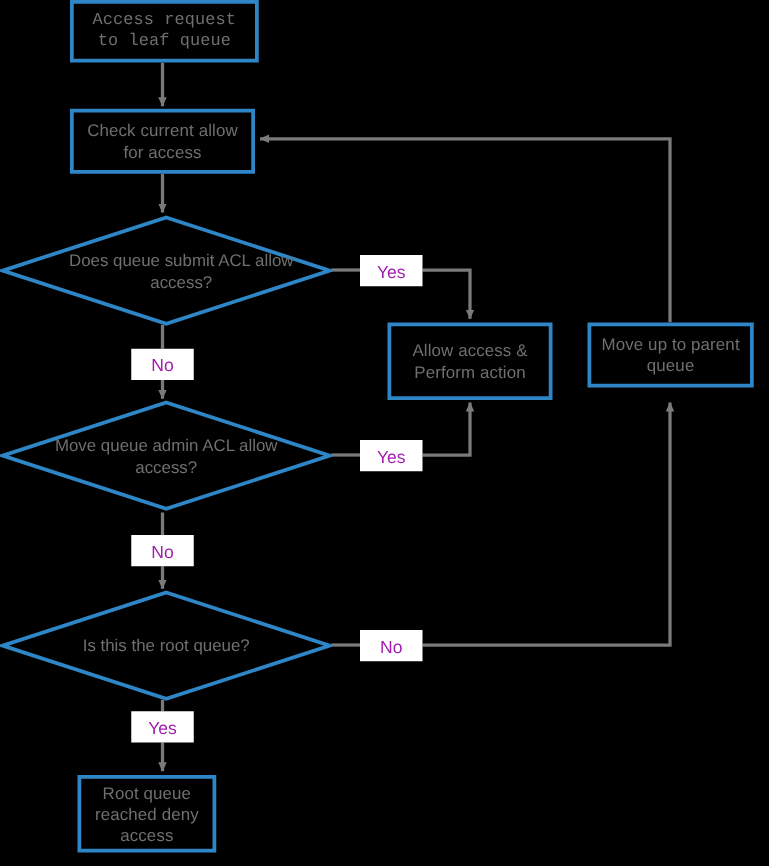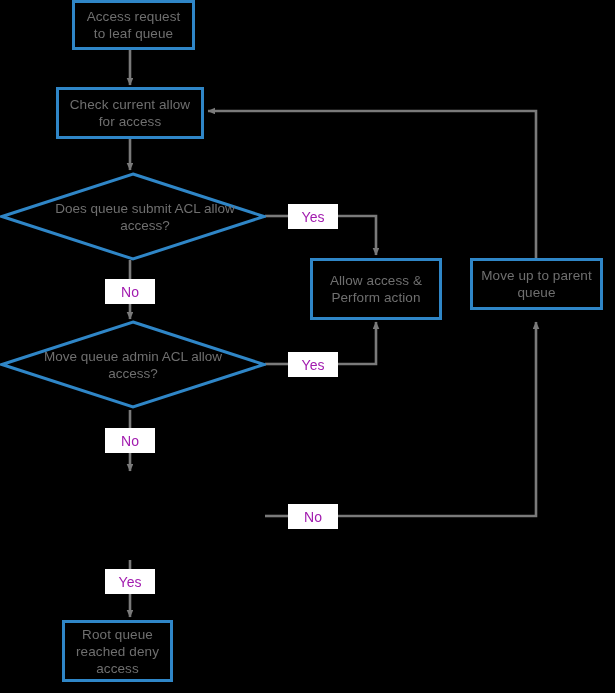--- a/index.html
+++ b/index.html
@@ -110,21 +110,21 @@
       <path d="M265,516 L288,516"></path>
       <path d="M338,516 L536,516 L536,322" marker-end="url(#arrow)"></path>
 
       <path d="M536,258 L536,111 L208,111" marker-end="url(#arrow)"></path>
 
       <path d="M130,560 L130,569"></path>
       <path d="M130,594 L130,617" marker-end="url(#arrow)"></path>
     </g>
   </svg>
 
-  <div class="node proc" style="left:72px; top:0px; width:123px; height:50px;">
+  <div class="node proc" style="left:56px; top:0px; width:151px; height:50px;font-family:Liberation Mono, monospace;">
     <span>Access request to leaf queue</span>
   </div>
 
   <div class="node proc" style="left:56px; top:87px; width:148px; height:52px;">
     <span>Check current allow for access</span>
   </div>
 
   <div class="diamond-wrap" style="left:0px; top:172px; width:266px; height:89px;padding-left:24px;">
     <svg width="266" height="89" viewBox="0 0 266 89" xmlns="http://www.w3.org/2000/svg">
       <polygon points="133,2 264,44.5 133,87 2,44.5" fill="#000000" stroke="#2f86c7" stroke-width="3"></polygon>
@@ -136,20 +136,28 @@
 
   <div class="diamond-wrap" style="left:0px; top:320px; width:266px; height:89px;">
     <svg width="266" height="89" viewBox="0 0 266 89" xmlns="http://www.w3.org/2000/svg">
       <polygon points="133,2 264,44.5 133,87 2,44.5" fill="#000000" stroke="#2f86c7" stroke-width="3"></polygon>
     </svg>
     <div class="diamond-label">
       <span>Move queue admin ACL allow access?</span>
     </div>
   </div>
 
+  <div class="diamond-wrap" style="left:0px; top:472px; width:266px; height:89px;">
+    <svg width="266" height="89" viewBox="0 0 266 89" xmlns="http://www.w3.org/2000/svg">
+      <polygon points="133,2 264,44.5 133,87 2,44.5" fill="#000000" stroke="#2f86c7" stroke-width="3"></polygon>
+    </svg>
+    <div class="diamond-label">
+      <span>Is this the root queue?</span>
+    </div>
+  </div>
 
   <div class="node proc" style="left:310px; top:258px; width:132px; height:62px;">
     <span>Allow access &amp; Perform action</span>
   </div>
 
   <div class="node proc" style="left:470px; top:258px; width:133px; height:52px;">
     <span>Move up to parent queue</span>
   </div>
 
   <div class="node proc" style="left:62px; top:620px; width:111px; height:62px;">

